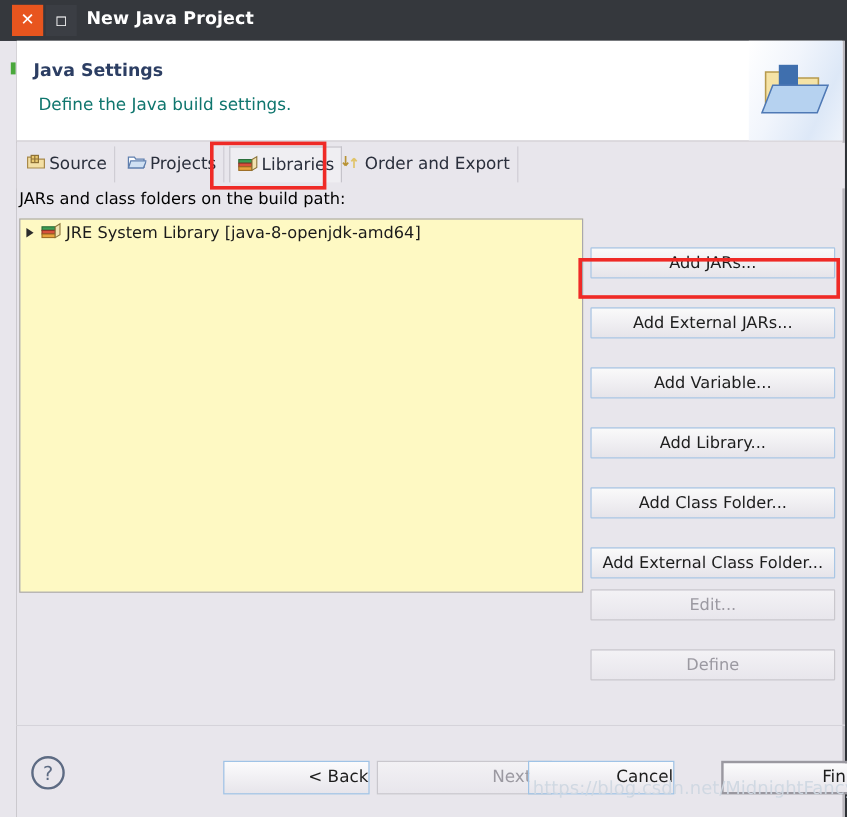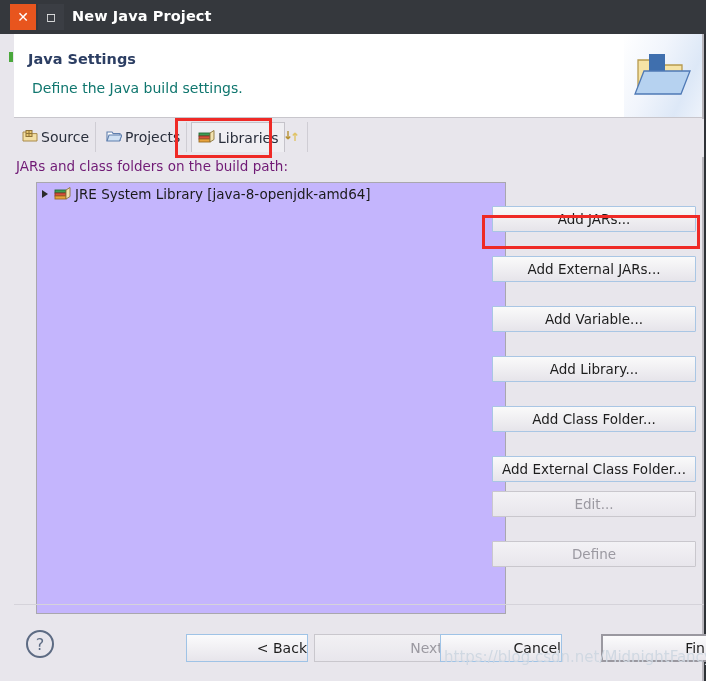--- a/index.html
+++ b/index.html
@@ -93,30 +93,29 @@
   .tab.selected {
     background: #efeef2;
     border: 1px solid #c5c3ca;
     border-bottom: none;
   }
   .tab-label { white-space: nowrap; }
 
   
   .caption {
     position: absolute; left: 2px; top: 124px;
-    font-size: 13.5px; color: #701a75;
+    font-size: 13.5px; color: #000000;
   }
 
   
   .listpanel {
     position: absolute; left: 2px; top: 148px;
-    width: 470px; height: 432px;
-    background: #c4b5fd;
+    width: 470px; height: 312px;
+    background: #fef9c3;
     border: 1px solid #a9a7ae;
-    margin-left: 20px;
   }
   .tree-row {
     display: flex; align-items: center; gap: 4px;
     height: 22px; padding-left: 5px;
     font-size: 13.5px; color: #1b1b1b;
   }
   .tri {
     width: 0; height: 0;
     border-left: 6px solid #2b2b2b;
     border-top: 4.5px solid transparent;
@@ -257,20 +256,21 @@
         <span class="tab-label">Libraries</span>
       </div>
 
       <div class="tab" style="left:264px; border-right:1px solid #cfcdd4;">
         <span>
           <svg width="17" height="14" viewBox="0 0 17 14">
             <path d="M4 2 L4 10 M4 10 L1.8 7.5 M4 10 L6.2 7.5" stroke="#b89335" stroke-width="1.4" fill="none"></path>
             <path d="M11 12 L11 4 M11 4 L8.8 6.5 M11 4 L13.2 6.5" stroke="#e0c469" stroke-width="1.4" fill="none"></path>
           </svg>
         </span>
+        <span class="tab-label">Order and Export</span>
       </div>
     </div>
 
     <div class="caption">JARs and class folders on the build path:</div>
 
     <div class="listpanel">
       <div class="tree-row">
         <span class="tri"></span>
         <span>
           <svg width="17" height="14" viewBox="0 0 17 14">

